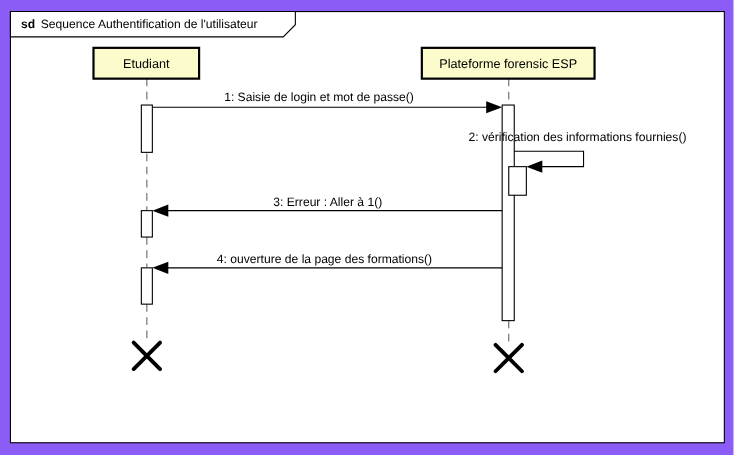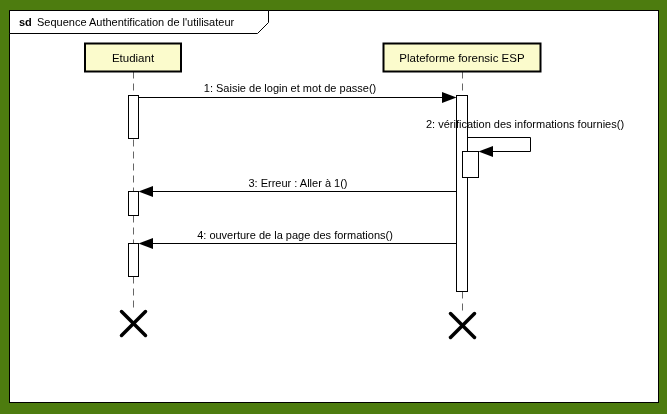--- a/index.html
+++ b/index.html
@@ -8,21 +8,21 @@
     background: #ffffff;
     width: 667px;
     height: 414px;
     overflow: hidden;
     font-family: "Liberation Sans", sans-serif;
   }
   .stage {
     position: relative;
     width: 667px;
     height: 414px;
-    background: #4d7c0f;
+    background: #8b5cf6;
   }
   svg text {
     font-family: "Liberation Sans", sans-serif;
     fill: #000000;
   }
   .msg-label { font-size: 11px; }
   .head-label { font-size: 11.5px; }
   .frame-keyword { font-size: 11px; font-weight: bold; }
   .frame-title { font-size: 11px; }
 </style>

